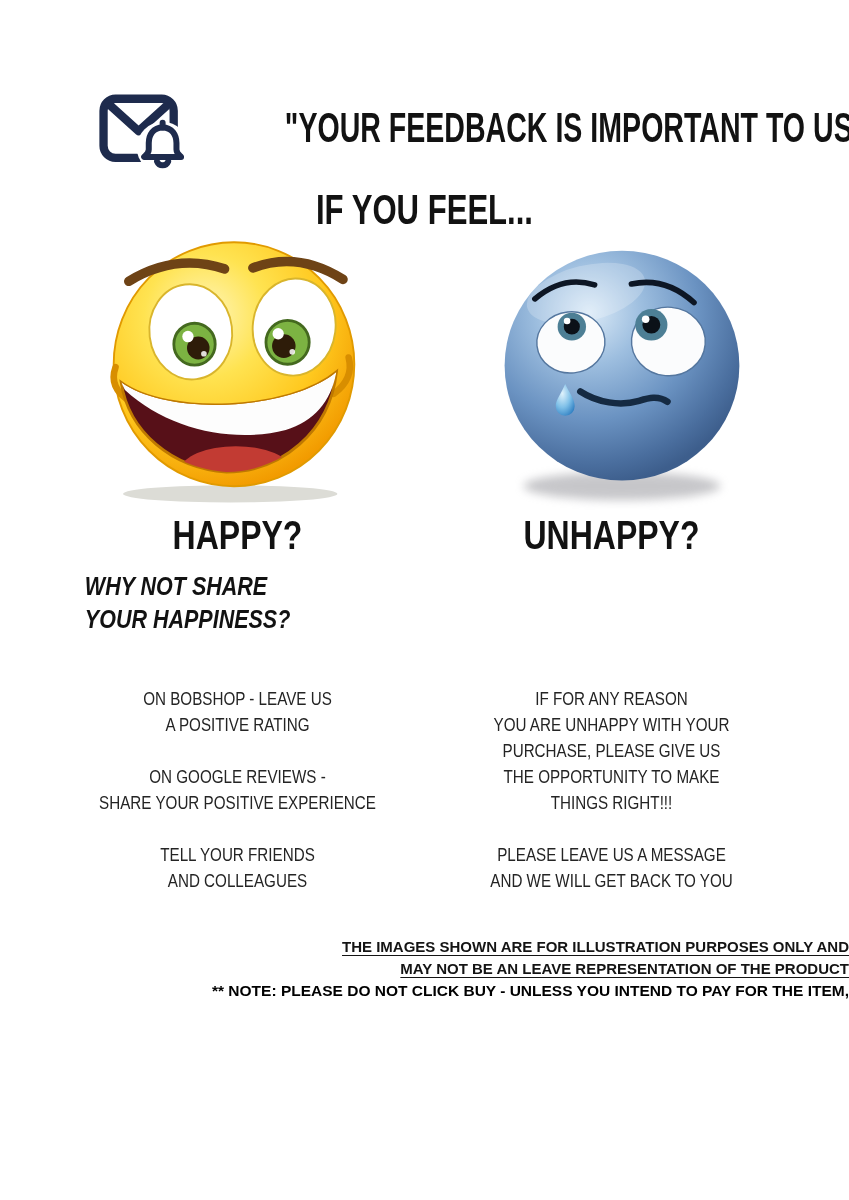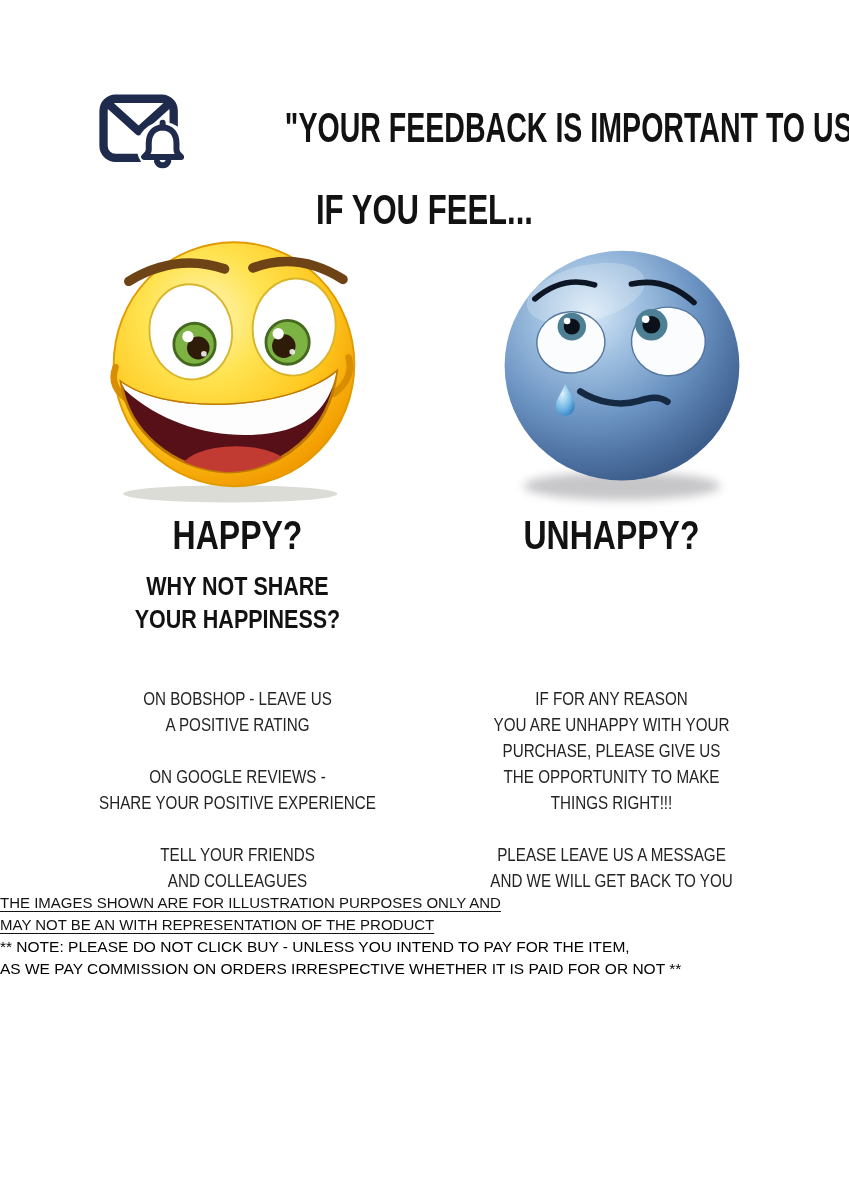--- a/index.html
+++ b/index.html
@@ -26,33 +26,33 @@
   .emoji-happy{left:93px;top:226px;width:282px;height:286px;}
   .emoji-sad{left:480px;top:234px;width:284px;height:278px;}
   
   .col-left{left:60px;width:355px;}
   .col-right{left:434px;width:355px;}
   .col-heading{
     top:512px;text-align:center;white-space:nowrap;
     font-size:40px;line-height:46px;font-weight:700;color:#121212;
     transform:scaleX(.8);transform-origin:center;
   }
-  .subhead{top:570px;text-align:center;}
+  .subhead{top:570px;text-align:left;font-style:italic;}
   .subhead .line{
     font-size:25px;line-height:33px;font-weight:700;color:#121212;
     white-space:nowrap;transform:scaleX(.86);transform-origin:center;
   }
   .body-col{
     top:686px;text-align:center;font-size:19px;line-height:26px;color:#242424;
     transform:scaleX(.8);transform-origin:center top;
   }
   .body-col p{margin:0 0 26px 0;}
   .body-col .line{white-space:nowrap;}
   
-  .footer{left:0;right:0;top:892px;text-align:left;font-weight:400;}
+  .footer{left:0;right:0;top:936px;text-align:right;font-weight:700;}
   .footer .black-line{
     font-size:15px;line-height:22px;color:#141414;
     text-decoration:underline;text-underline-offset:3px;white-space:nowrap;
   }
   .footer .red-line{
     font-size:15.5px;line-height:22px;color:#000000;white-space:nowrap;
   }
 </style>
 </head>
 <body>
@@ -182,18 +182,17 @@
       <span class="line">THINGS RIGHT!!!</span>
     </p>
     <p>
       <span class="line">PLEASE LEAVE US A MESSAGE</span><br>
       <span class="line">AND WE WILL GET BACK TO YOU</span>
     </p>
   </div>
 
   <div class="abs footer">
     <div class="black-line">THE IMAGES SHOWN ARE FOR ILLUSTRATION PURPOSES ONLY AND</div>
-    <div class="black-line">MAY NOT BE AN WITH REPRESENTATION OF THE PRODUCT</div>
+    <div class="black-line">MAY NOT BE AN LEAVE REPRESENTATION OF THE PRODUCT</div>
     <div class="red-line">** NOTE: PLEASE DO NOT CLICK BUY - UNLESS YOU INTEND TO PAY FOR THE ITEM,</div>
-    <div class="red-line">AS WE PAY COMMISSION ON ORDERS IRRESPECTIVE WHETHER IT IS PAID FOR OR NOT **</div>
   </div>
 
 </div>
 
 </body></html>

